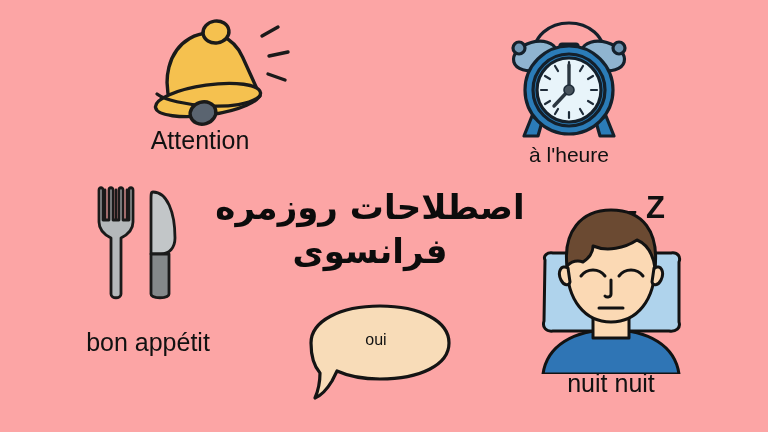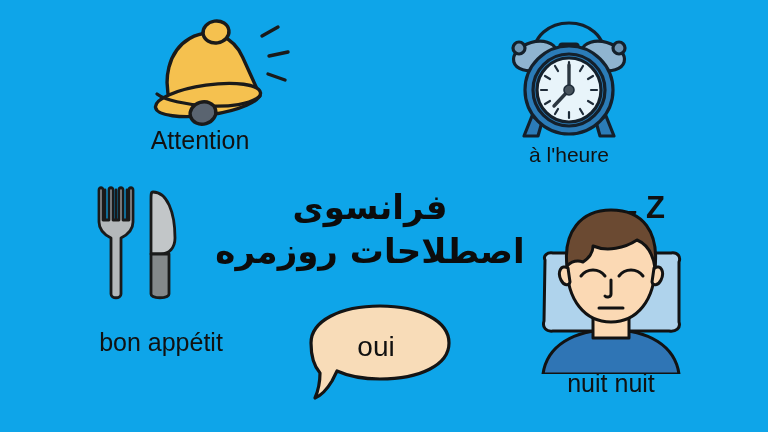--- a/index.html
+++ b/index.html
@@ -12,21 +12,21 @@
     height: 432px;
     background: #FDFCFA;
     font-family: "Liberation Sans", "DejaVu Sans", sans-serif;
     overflow: hidden;
     position: relative;
   }
   #canvas {
     position: relative;
     width: 768px;
     height: 432px;
-    background: #0ea5e9;
+    background: #fca5a5;
   }
 
   .item {
     position: absolute;
   }
   .art {
     display: block;
   }
   .caption {
     position: absolute;
@@ -40,31 +40,31 @@
   
   #bell-item      { left: 132px; top: 14px;  width: 160px; height: 118px; }
   #cap-attention  { left: 0px;   top: 128px; width: 400px; font-size: 25px; }
 
   
   #clock-item     { left: 508px; top: 18px;  width: 122px; height: 126px; }
   #cap-heure      { left: 394px; top: 144px; width: 350px; font-size: 21px; }
 
   
   #cutlery-item   { left: 93px;  top: 186px; width: 96px;  height: 118px; }
-  #cap-appetit    { left: 0px;   top: 330px; width: 296px; font-size: 25px; margin-left: 13px; }
+  #cap-appetit    { left: 0px;   top: 330px; width: 296px; font-size: 25px; }
 
   
   #bubble-item    { left: 306px; top: 303px; width: 148px; height: 97px; }
   .bubble-text {
     position: absolute;
     left: 306px;
     top: 331px;
     width: 140px;
     text-align: center;
-    font-size: 28px;
+    font-size: 16px;
     color: #111111;
   }
 
   
   #sleep-item     { left: 521px; top: 196px; width: 180px; height: 178px; }
   #cap-nuit       { left: 466px; top: 371px; width: 290px; font-size: 25px; }
 
   
   #headline {
     position: absolute;
@@ -260,17 +260,17 @@
       </g>
 
       <path d="M90 84 L 90 98 C 90 101, 86 102, 84 100" fill="none" stroke="#121212" stroke-width="3" stroke-linecap="round"></path>
 
       <path d="M78 112 L 102 112" fill="none" stroke="#121212" stroke-width="3" stroke-linecap="round"></path>
     </svg>
   </div>
   <div class="caption" id="cap-nuit">nuit nuit</div>
 
   <div id="headline">
+    <span class="hl-line">اصطلاحات روزمره</span>
     <span class="hl-line">فرانسوی</span>
-    <span class="hl-line">اصطلاحات روزمره</span>
   </div>
 
 </div>
 
 </body></html>

